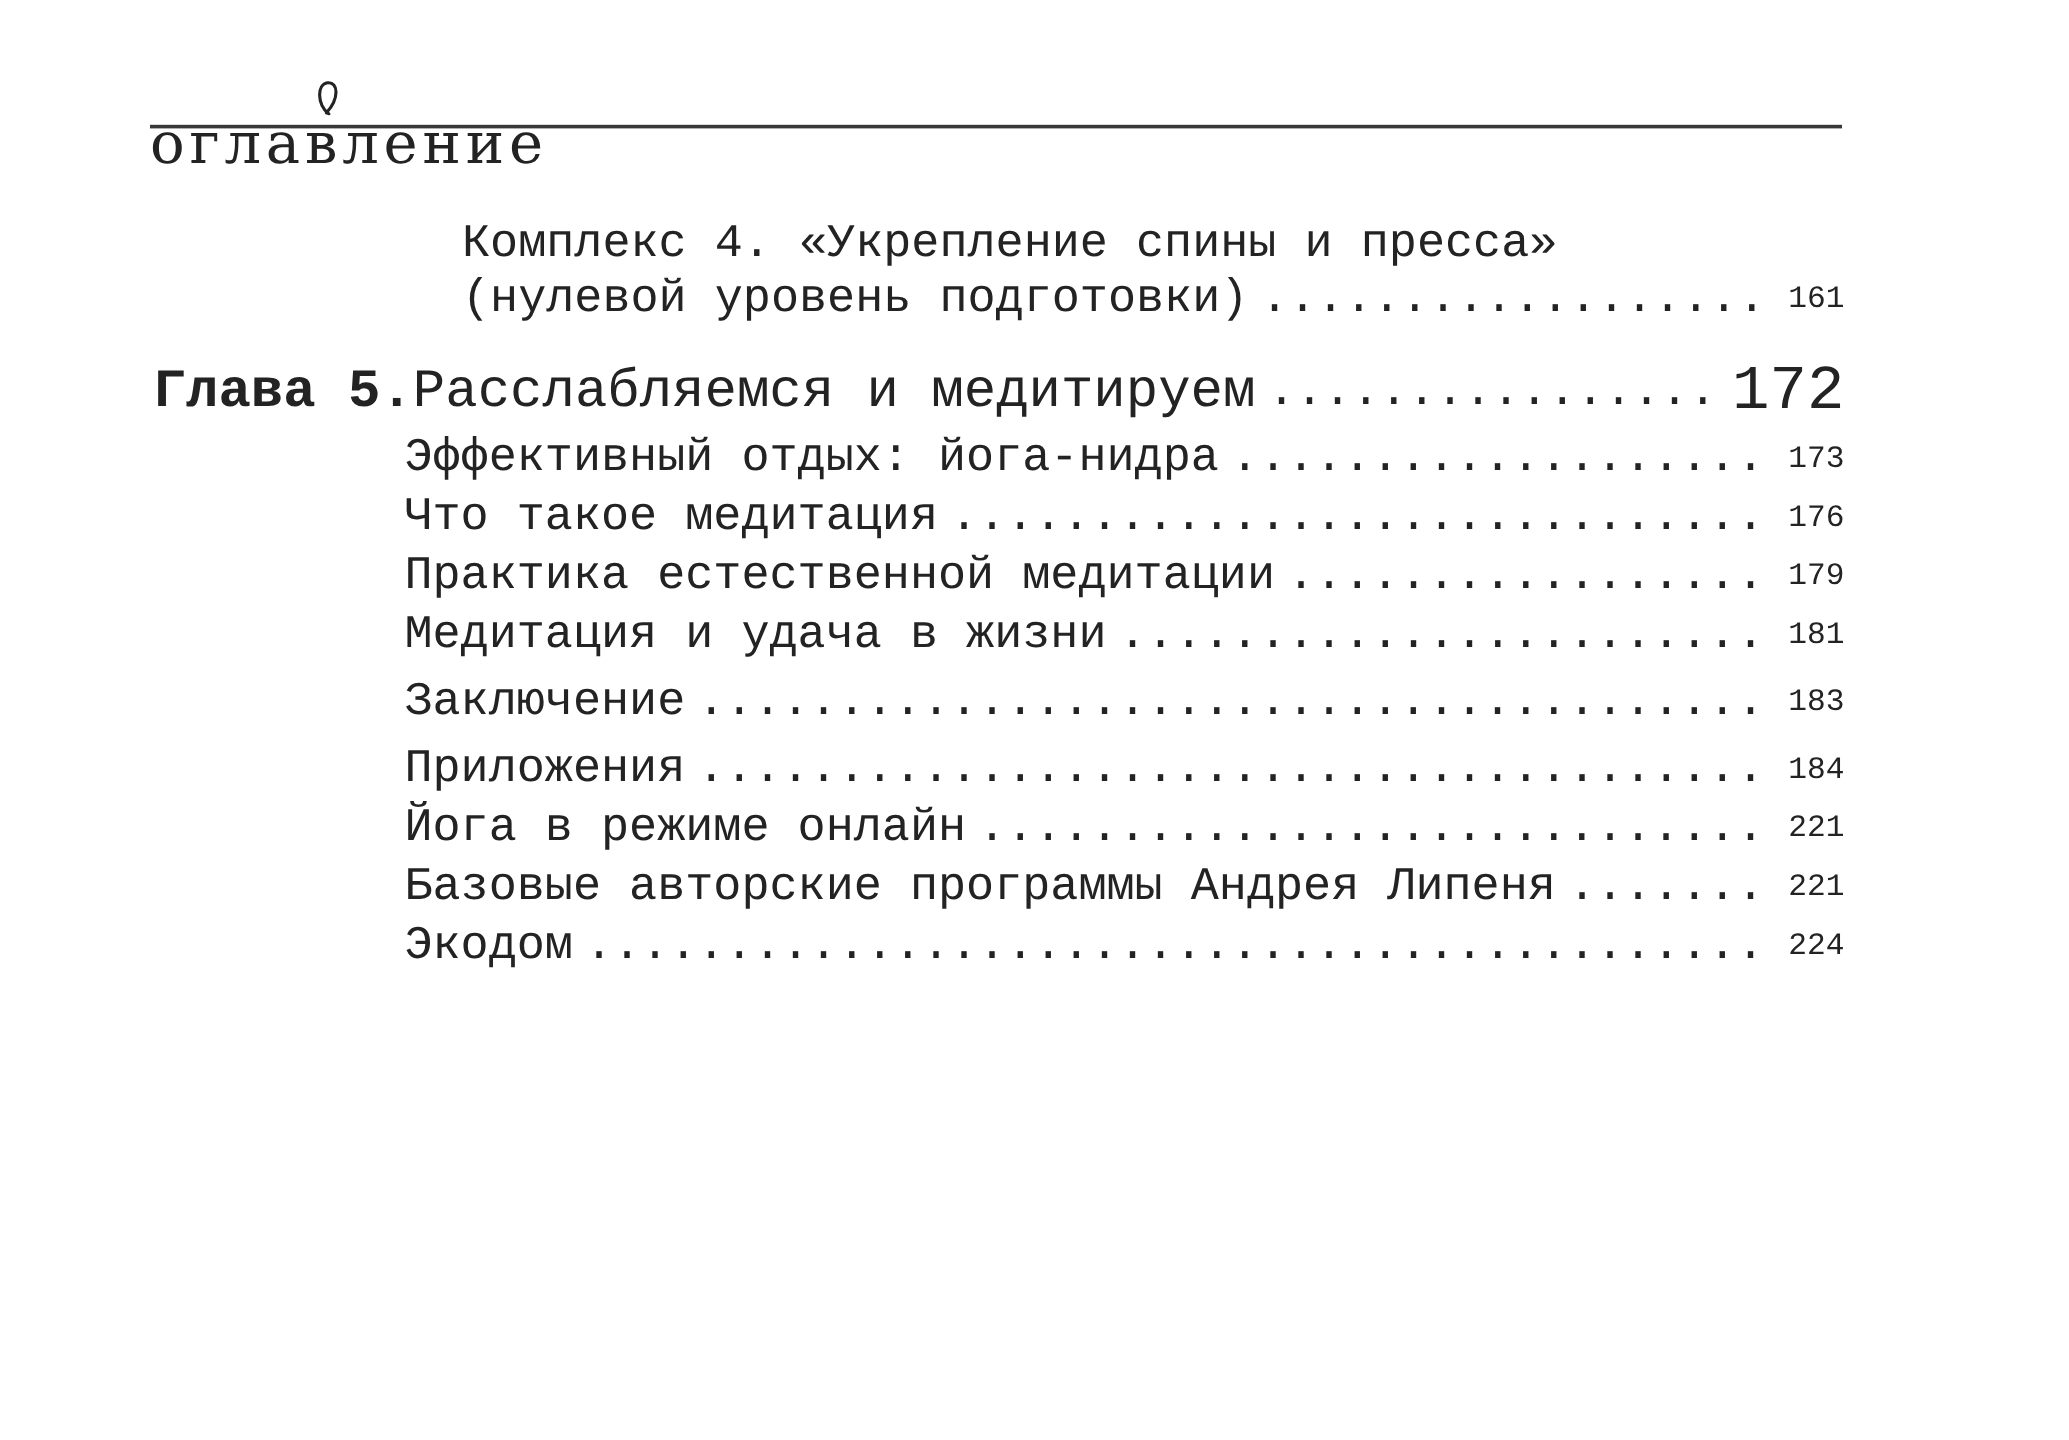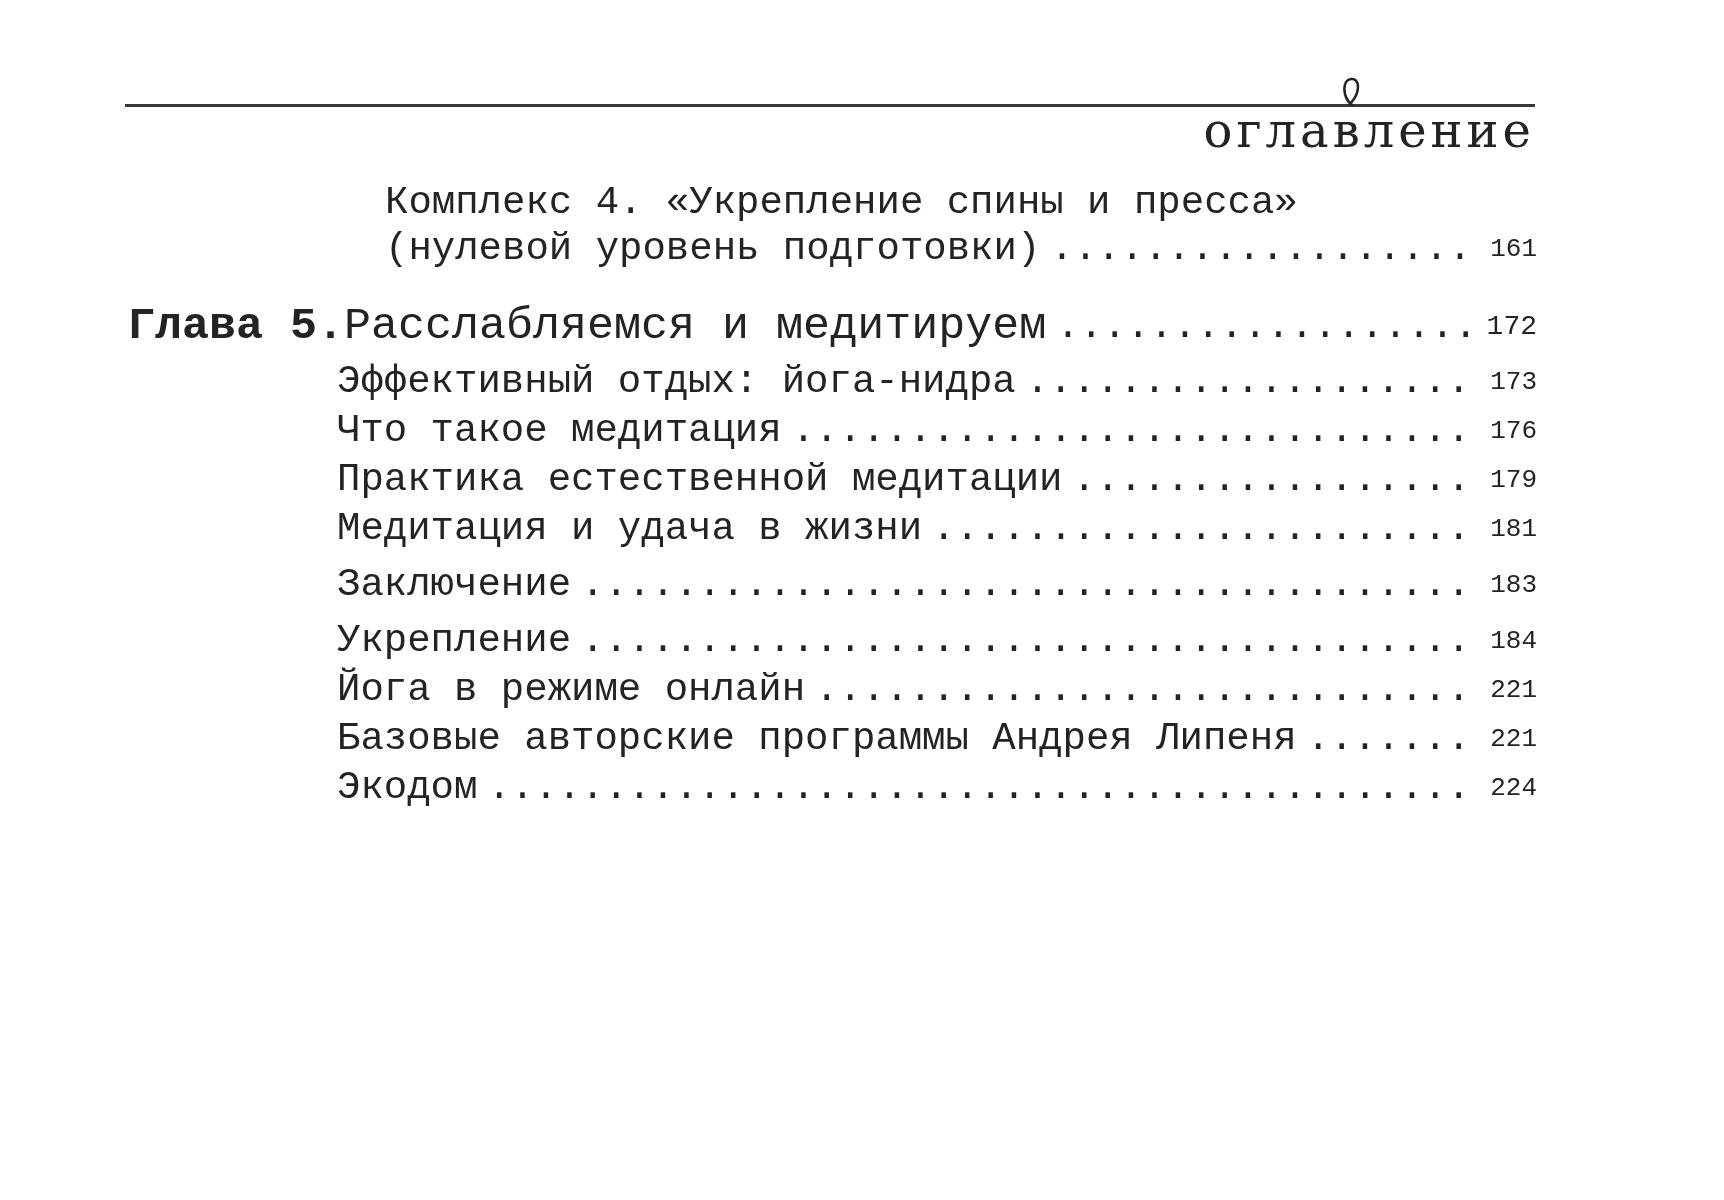--- a/index.html
+++ b/index.html
@@ -29,23 +29,23 @@
     position: absolute;
     left: 0;
     top: 104px;
     width: 100%;
     height: 3px;
     background: #383838;
   }
   .header-title-wrap {
     position: absolute;
     left: 0;
-    top: 106px;
+    top: 96px;
     width: 100%;
-    text-align: right;
+    text-align: left;
   }
   .header-title {
     position: relative;
     display: inline-block;
     font-family: "DejaVu Serif", serif;
     font-size: 48px;
     line-height: 1.0;
     letter-spacing: 4px;
     color: #232323;
   }
@@ -100,21 +100,21 @@
     white-space: nowrap;
     margin: 0 12px 0 10px;
     font-size: 39px;
     letter-spacing: 0;
     color: #232323;
   }
   .entry-page {
     flex: 0 0 auto;
     font-size: 26px;
   }
-  .toc-row.chapter .entry-page { font-size: 28px; }
+  .toc-row.chapter .entry-page { font-size: 52px; }
 </style>
 </head>
 <body>
 
 <div class="page">
 
   <header class="toc-header">
     <div class="header-rule"></div>
     <div class="header-title-wrap">
       <span class="header-title"><svg class="flourish" viewBox="0 0 26 30" aria-hidden="true">
@@ -166,21 +166,21 @@
       <span class="entry-page">181</span>
     </div>
       <div class="toc-row sub gap-before">
 
       <span class="entry-title">Заключение</span>
       <span class="leader">........................................................................................................................................................................................................</span>
       <span class="entry-page">183</span>
     </div>
       <div class="toc-row sub gap-before">
 
-      <span class="entry-title">Укрепление</span>
+      <span class="entry-title">Приложения</span>
       <span class="leader">........................................................................................................................................................................................................</span>
       <span class="entry-page">184</span>
     </div>
       <div class="toc-row sub">
 
       <span class="entry-title">Йога в режиме онлайн</span>
       <span class="leader">........................................................................................................................................................................................................</span>
       <span class="entry-page">221</span>
     </div>
       <div class="toc-row sub">

